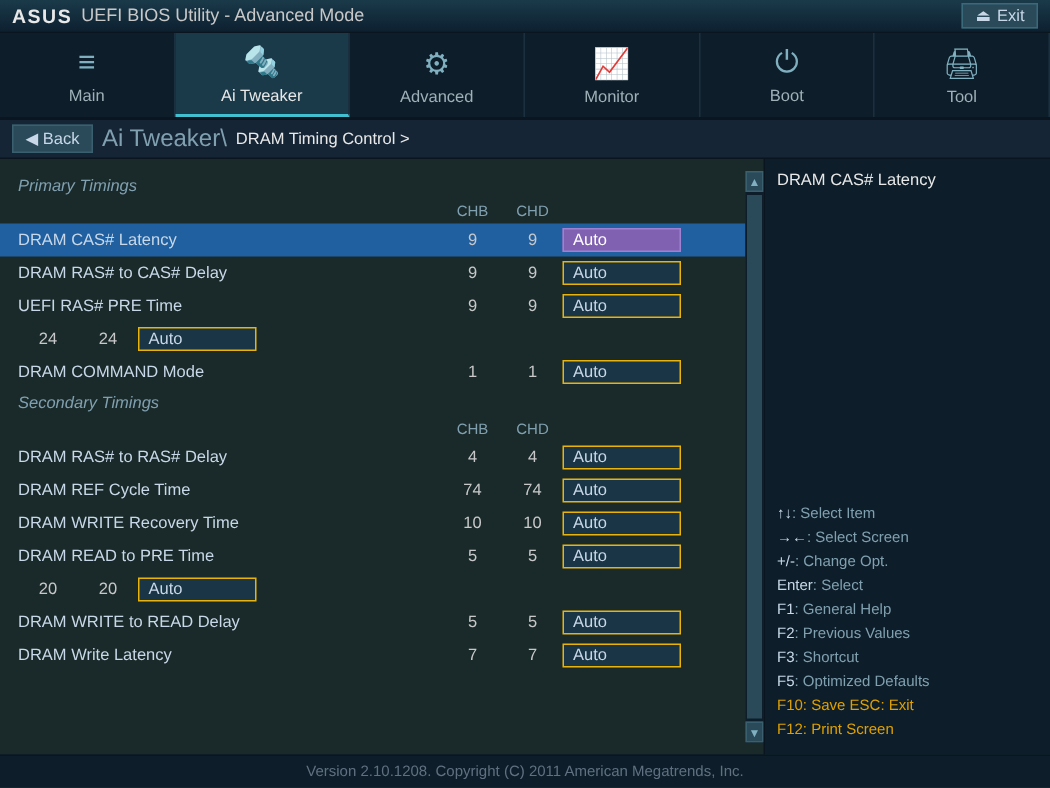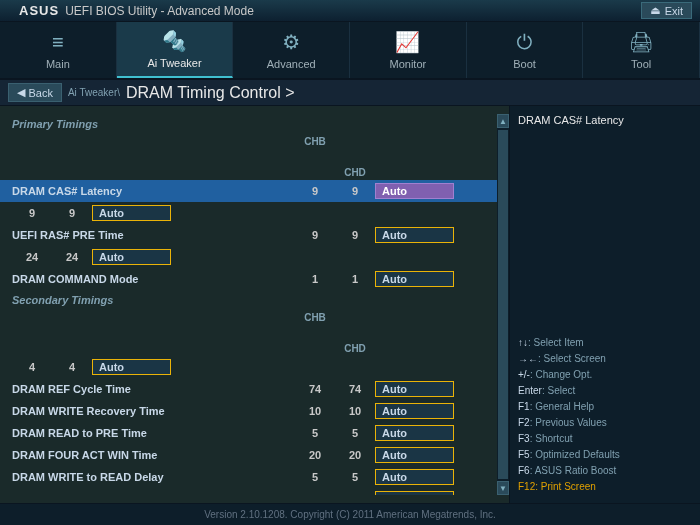--- a/index.html
+++ b/index.html
@@ -18,23 +18,22 @@
       background: linear-gradient(180deg, #1a3a4a 0%, #0d2030 100%);
       height: 22px;
       display: flex;
       align-items: center;
       justify-content: space-between;
       padding: 0 8px;
       border-bottom: 1px solid #0a1520;
     }
     .header-left {
       display: flex;
-      align-items: center;
+      align-items: flex-start;
       gap: 6px;
-      margin-left: 11px;
     }
     .asus-logo {
       color: #e8e8e8;
       font-weight: bold;
       font-size: 13px;
       letter-spacing: 1px;
     }
     .exit-btn {
       background: #2a4a5a;
       border: 1px solid #3a6a7a;
@@ -95,25 +94,25 @@
       color: #c8d8e8;
       padding: 2px 8px;
       font-size: 11px;
       cursor: pointer;
       display: flex;
       align-items: center;
       gap: 3px;
     }
     .breadcrumb-path {
       color: #80a0b0;
-      font-size: 10px;
+      font-size: 16px;
     }
     .breadcrumb-current {
       color: #e8e8e8;
-      font-size: 16px;
+      font-size: 11px;
     }
 
     
     .main-content {
       display: flex;
       height: calc(525px - 22px - 58px - 26px - 22px);
     }
 
     
     .settings-panel {
@@ -131,21 +130,21 @@
     }
 
     .col-headers {
       display: flex;
       padding: 2px 12px;
       color: #80a0b0;
       font-size: 10px;
     }
     .col-name { flex: 1; }
     .col-chb { width: 40px; text-align: center; }
-    .col-chd { width: 40px; text-align: center; margin-top: 31px; }
+    .col-chd { width: 40px; text-align: center; }
     .col-val { width: 110px; }
 
     .setting-row {
       display: flex;
       align-items: center;
       padding: 3px 12px;
       cursor: pointer;
       min-height: 20px;
     }
     .setting-row.selected {
@@ -262,21 +261,20 @@
     }
 
     .settings-scroll-area {
       display: flex;
       overflow: hidden;
       height: 100%;
     }
     .settings-list {
       flex: 1;
       overflow: hidden;
-      font-weight: bold;
     }
   </style>
 </head>
 <body>
 
 <div class="header">
   <div class="header-left">
     <span class="asus-logo">ASUS</span>
     <span>UEFI BIOS Utility - Advanced Mode</span>
   </div>
@@ -338,20 +336,21 @@
         </div>
 
         <div class="setting-row selected">
           <span class="setting-name">DRAM CAS# Latency</span>
           <span class="setting-chb">9</span>
           <span class="setting-chd">9</span>
           <span class="setting-val"><span class="val-box">Auto</span></span>
         </div>
 
         <div class="setting-row">
+          <span class="setting-name">DRAM RAS# to CAS# Delay</span>
           <span class="setting-chb">9</span>
           <span class="setting-chd">9</span>
           <span class="setting-val"><span class="val-box">Auto</span></span>
         </div>
 
         <div class="setting-row">
           <span class="setting-name">UEFI RAS# PRE Time</span>
           <span class="setting-chb">9</span>
           <span class="setting-chd">9</span>
           <span class="setting-val"><span class="val-box">Auto</span></span>
@@ -373,20 +372,21 @@
         <div class="section-label">Secondary Timings</div>
 
         <div class="col-headers">
           <span class="col-name"></span>
           <span class="col-chb">CHB</span>
           <span class="col-chd">CHD</span>
           <span class="col-val"></span>
         </div>
 
         <div class="setting-row">
+          <span class="setting-name">DRAM RAS# to RAS# Delay</span>
           <span class="setting-chb">4</span>
           <span class="setting-chd">4</span>
           <span class="setting-val"><span class="val-box">Auto</span></span>
         </div>
 
         <div class="setting-row">
           <span class="setting-name">DRAM REF Cycle Time</span>
           <span class="setting-chb">74</span>
           <span class="setting-chd">74</span>
           <span class="setting-val"><span class="val-box">Auto</span></span>
@@ -400,21 +400,20 @@
         </div>
 
         <div class="setting-row">
           <span class="setting-name">DRAM READ to PRE Time</span>
           <span class="setting-chb">5</span>
           <span class="setting-chd">5</span>
           <span class="setting-val"><span class="val-box">Auto</span></span>
         </div>
 
         <div class="setting-row">
-          <span class="setting-name">DRAM FOUR ACT WIN Time</span>
           <span class="setting-chb">20</span>
           <span class="setting-chd">20</span>
           <span class="setting-val"><span class="val-box">Auto</span></span>
         </div>
 
         <div class="setting-row">
           <span class="setting-name">DRAM WRITE to READ Delay</span>
           <span class="setting-chb">5</span>
           <span class="setting-chd">5</span>
           <span class="setting-val"><span class="val-box">Auto</span></span>
@@ -443,21 +442,21 @@
 
     <div class="key-hints">
       <div class="key-hint"><span class="key">↑↓</span>: Select Item</div>
       <div class="key-hint"><span class="key">→←</span>: Select Screen</div>
       <div class="key-hint"><span class="key">+/-</span>: Change Opt.</div>
       <div class="key-hint"><span class="key">Enter</span>: Select</div>
       <div class="key-hint"><span class="key">F1</span>: General Help</div>
       <div class="key-hint"><span class="key">F2</span>: Previous Values</div>
       <div class="key-hint"><span class="key">F3</span>: Shortcut</div>
       <div class="key-hint"><span class="key">F5</span>: Optimized Defaults</div>
-      <div class="key-hint"><span class="key">F6</span>: ASUS Ratio Boost</div>
+      <div class="key-hint highlight"><span class="key" style="color:#e0a000;">F10</span><span style="color:#e0a000;">: Save  ESC: Exit</span></div>
       <div class="key-hint highlight"><span class="key" style="color:#e0a000;">F12</span><span style="color:#e0a000;">: Print Screen</span></div>
     </div>
   </div>
 
 </div>
 
 <div class="footer">
   <span>Version 2.10.1208. Copyright (C) 2011 American Megatrends, Inc.</span>
 </div>
 

